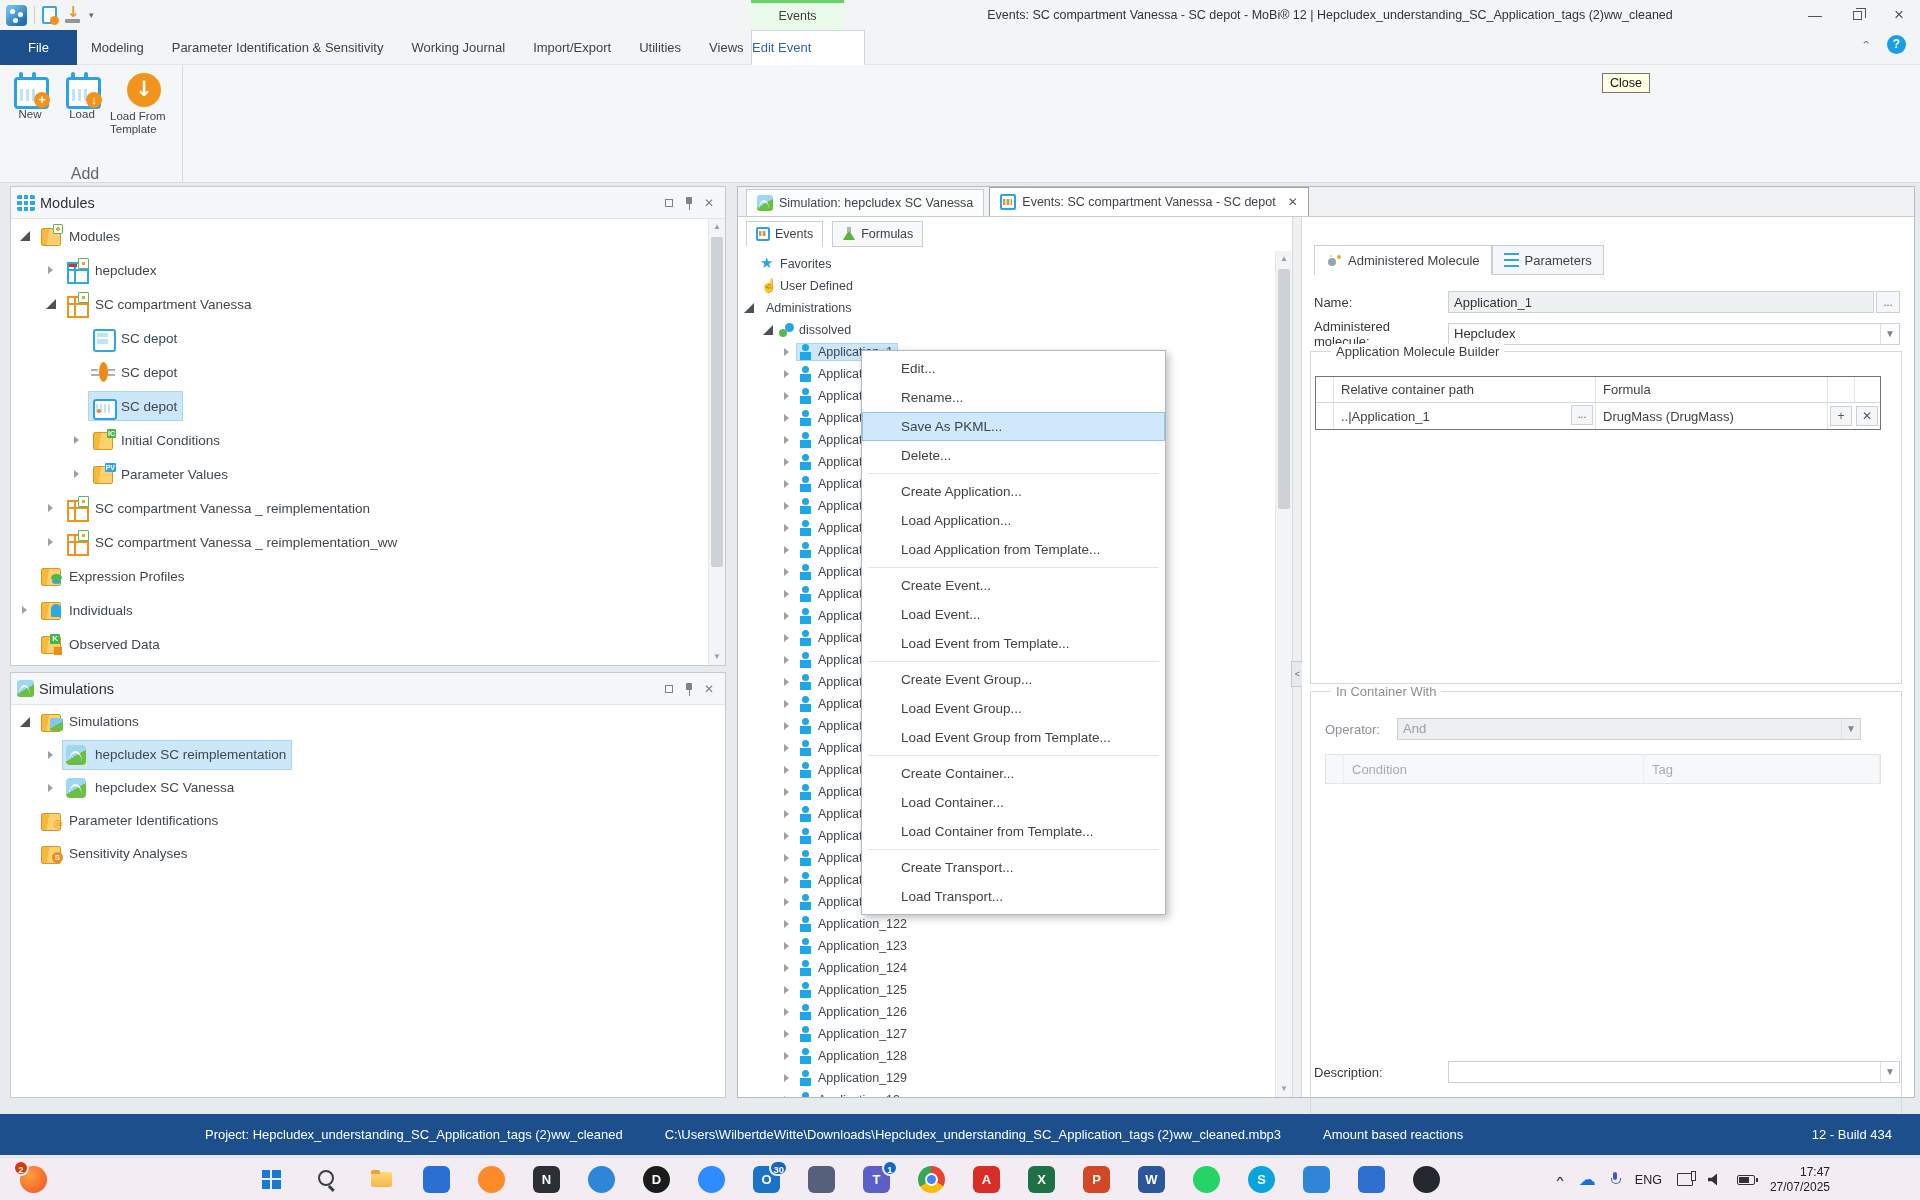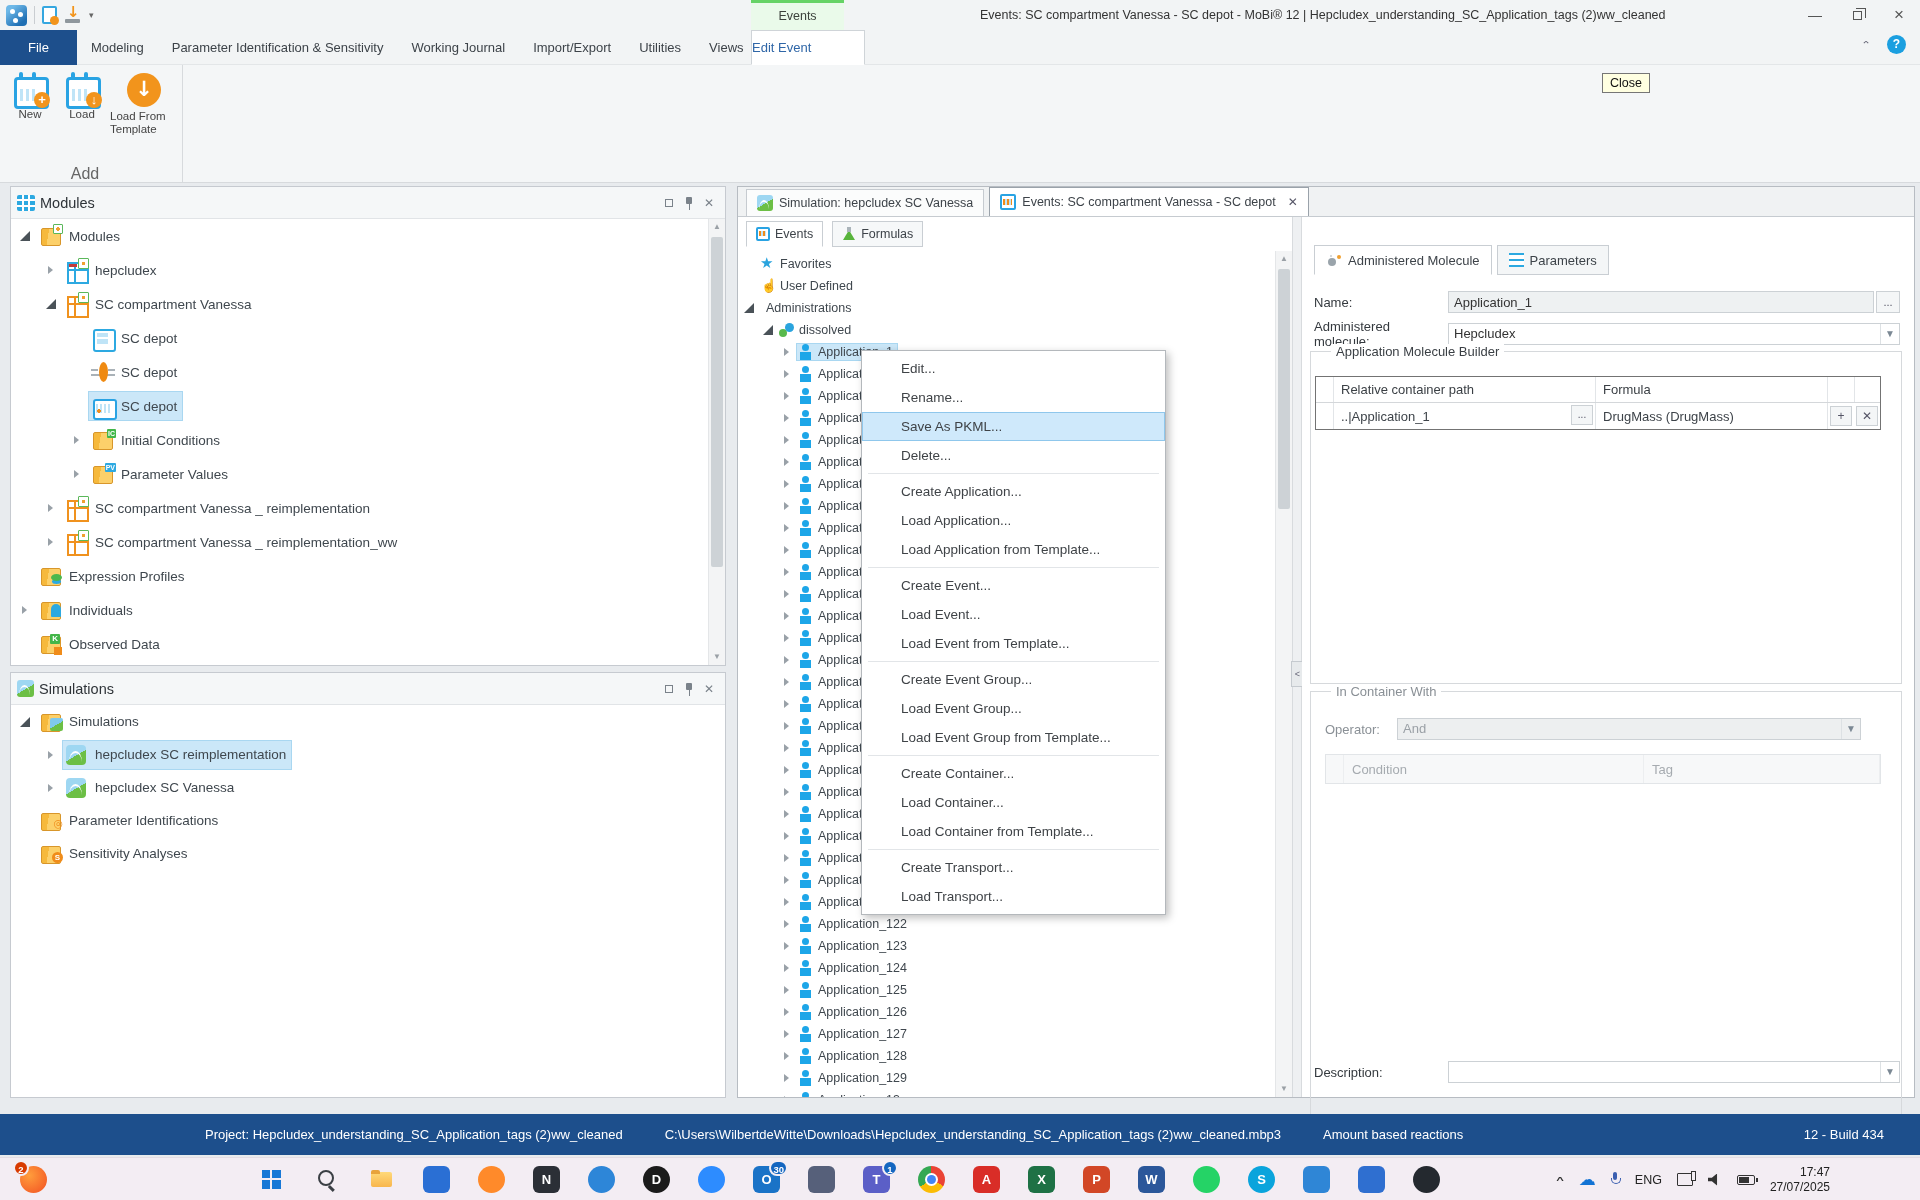--- a/index.html
+++ b/index.html
@@ -12,21 +12,21 @@
   .qa-logo{width:21px;height:21px;border-radius:4px;background:linear-gradient(140deg,#6db8e8 20%,#1f6fb4 80%);position:relative}
   .qa-logo::before{content:"";position:absolute;left:4px;top:4px;width:5px;height:5px;border-radius:50%;background:#fff;box-shadow:8px 3px 0 #fff,3px 9px 0 #fff}
   .qat-sep{width:1px;height:18px;background:#c9cdd1}
   .qa-doc{width:15px;height:18px;border:2px solid #35a7e0;border-radius:2px;background:#fff;position:relative}
   .qa-doc::after{content:"";position:absolute;right:-4px;bottom:-3px;width:9px;height:9px;border-radius:50%;background:#f2941c}
   .qa-import{width:18px;height:18px;position:relative}
   .qa-import::before{content:"↓";position:absolute;left:3px;top:-3px;font:bold 15px/18px "DejaVu Sans",sans-serif;color:#f2941c}
   .qa-import::after{content:"";position:absolute;left:1px;bottom:1px;width:15px;height:4px;background:#8f979d;border-radius:1px}
   .qa-caret{font-size:9px;color:#666}
   .ctx-group{position:absolute;left:751px;top:0;width:93px;height:30px;background:#eafaea;border-top:3px solid #66d366;text-align:center;font-size:12.5px;line-height:26px;color:#3c423c}
-  .title-text{position:absolute;left:980px;width:700px;top:0;height:30px;line-height:30px;font-size:12.5px;color:#333;white-space:nowrap;overflow:hidden}
+  .title-text{position:absolute;left:980px;width:700px;top:0;height:30px;line-height:30px;text-align:center;font-size:12.5px;color:#333;white-space:nowrap;overflow:hidden}
   .win-controls{position:absolute;right:0;top:0;height:30px;display:flex}
   .wb{width:42px;height:30px;display:flex;align-items:center;justify-content:center;color:#555;font-size:14px}
   .wb .restore-box{width:9px;height:9px;border:1.5px solid #555;position:relative;background:#f2f4f5}
   .wb .restore-box::before{content:"";position:absolute;left:2px;top:-4px;width:9px;height:9px;border:1.5px solid #555;border-bottom:none;border-left:none}
 
   
   .ribbon-tabs{position:absolute;left:0;top:30px;width:1920px;height:35px;background:#f2f4f5;border-bottom:1px solid #e3e6e8}
   .rtab-row{display:flex;height:35px}
   .rtab{padding:0 14px;line-height:35px;font-size:13px;color:#3d4349;white-space:nowrap}
   .rtab.k-file{background:#1d4f8c;color:#fff;padding:0 28px}
@@ -139,21 +139,21 @@
   .vsb .sa{height:16px;text-align:center;font-size:8px;color:#9aa0a6;line-height:16px}
   .vsb .sthumb{position:absolute;left:2px;right:2px;background:#cdd2d6;border-radius:2px}
   .elist-sb{right:0;top:34px;bottom:0}
   .mtree-sb{right:0;top:0;bottom:0}
 
   .splitter{position:absolute;left:554px;top:0;width:10px;bottom:0;background:#eef0f2;border-left:1px solid #d8dbde;border-right:1px solid #d8dbde}
   .collapse-btn{position:absolute;left:-2px;top:444px;width:13px;height:26px;background:#e7eaec;border:1px solid #c5cacf;font-size:9px;color:#667;display:flex;align-items:center;justify-content:center}
 
   
   .props{position:absolute;left:564px;right:0;top:0;bottom:0;background:#fff}
-  .ptabs{position:absolute;left:12px;top:28px;display:flex;gap:5px}
+  .ptabs{position:absolute;left:12px;top:28px;display:flex;}
   .ptab{height:30px;display:flex;align-items:center;gap:6px;padding:0 11px;border:1px solid #c9ced3;background:#f4f6f7;font-size:13px}
   .ptab.active{background:#fff;border-bottom-color:#fff}
   .ic-molecule-tab{width:16px;height:16px;position:relative}
   .ic-molecule-tab::before{content:"";position:absolute;left:2px;top:6px;width:8px;height:8px;border-radius:50%;background:#9aa4ab;box-shadow:7px -5px 0 -2px #f0a030,-1px -6px 0 -3px #c8cdd1}
   .ic-params-tab{width:15px;height:14px;background:repeating-linear-gradient(to bottom,#2da9e1 0 2.5px,#fff 2.5px 6px);position:relative}
   .frow{position:absolute;left:12px;right:14px;display:flex;align-items:center;font-size:13px;color:#34393e}
   .frow label{flex:0 0 134px}
   .tbox{height:22px;border:1px solid #ccd1d5;background:#eef1f2;font:13px "Liberation Sans",sans-serif;color:#333;padding:0 5px;flex:1}
   .mini-btn{width:24px;height:22px;border:1px solid #ccd1d5;background:#f4f6f7;font-size:11px;color:#556;display:flex;align-items:center;justify-content:center;margin-left:2px}
   .combo{position:relative;flex:1;height:22px;border:1px solid #ccd1d5;background:#fff;font-size:13px;line-height:20px;padding:0 22px 0 5px;color:#333}
@@ -188,21 +188,21 @@
   .ctxmenu{position:absolute;left:861px;top:350px;width:305px;background:#fff;border:1px solid #b4b8bc;box-shadow:3px 3px 8px rgba(0,0,0,.25);z-index:60;padding:3px 0}
   .menu-item{display:flex;align-items:center;height:29px;gap:12px;padding:0 8px 0 8px;font-size:13.5px;color:#3f4347;border:1px solid transparent}
   .menu-item.hl{background:#cfe9fb;border-color:#8fc7ec}
   .msep{height:1px;background:#e2e5e8;margin:3px 6px 3px 6px}
   .mic18{width:18px;height:18px;position:relative;flex:0 0 18px}
 
   
   .statusbar{position:absolute;left:0;top:1114px;width:1920px;height:41px;background:#1d4f8c;color:#fff;display:flex;align-items:center;font-size:13px}
   .statusbar .seg{margin-right:42px;white-space:nowrap}
   .statusbar .seg1{margin-left:205px}
-  .statusbar .ver{margin-left:auto;margin-right:36px}
+  .statusbar .ver{margin-left:auto;margin-right:28px}
 
   
   .taskbar{position:absolute;left:0;top:1157px;width:1920px;height:43px;background:#f3edf3;border-top:1px solid #e4dde4}
   .tb-alert{position:absolute;left:20px;top:8px;width:27px;height:27px;border-radius:50%;background:radial-gradient(circle at 35% 35%,#ff9d3c,#f25022);}
   .tb-alert .tbadge{left:-7px;right:auto}
   .tb-icons{position:absolute;left:258px;top:8px;display:flex;gap:28px}
   .tbi{position:relative;width:27px;height:27px;border-radius:6px;background:var(--c,transparent);display:flex;align-items:center;justify-content:center}
   .tbi .glyph{color:#fff;font:bold 13px/27px "Liberation Sans",sans-serif}
   .tbi.k-circle{border-radius:50%}
   .tbi.k-start{background:transparent}

